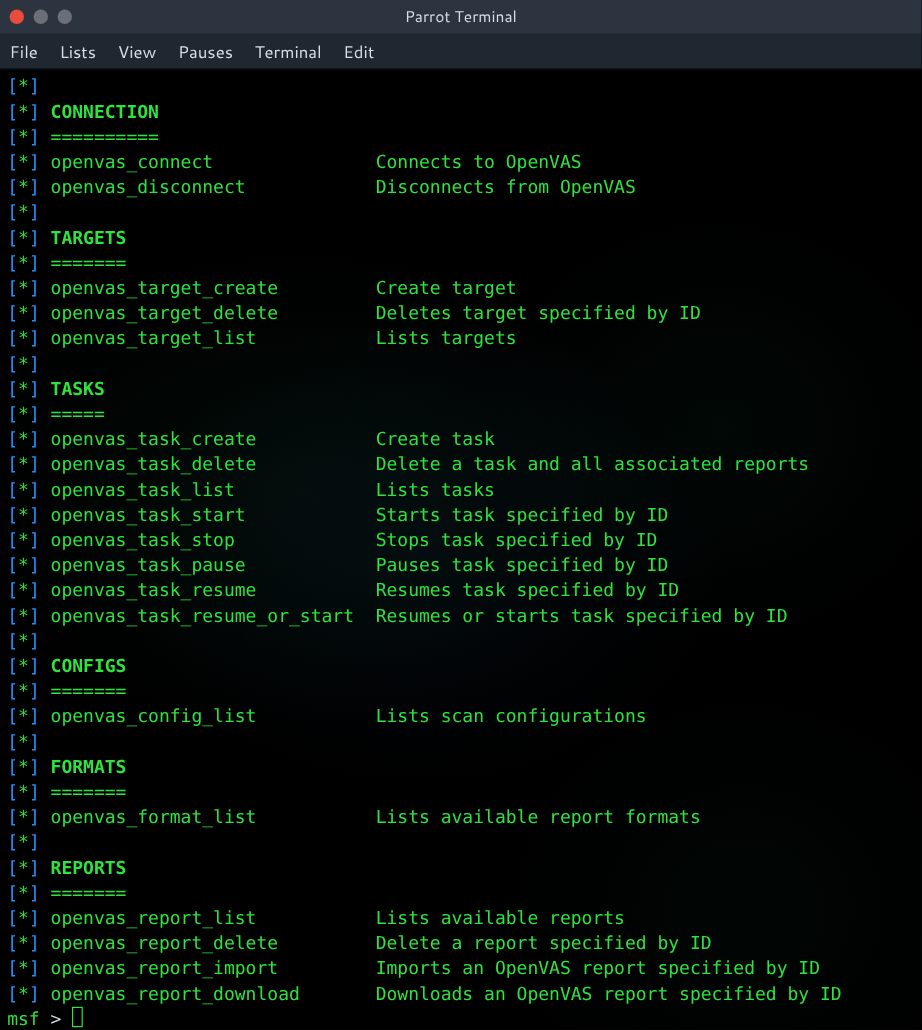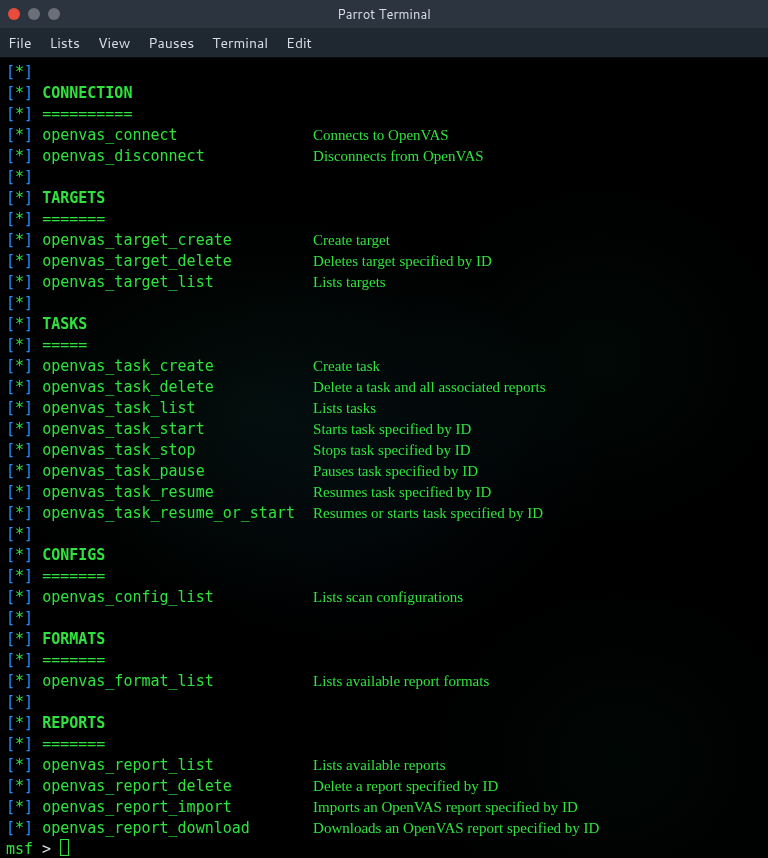--- a/index.html
+++ b/index.html
@@ -84,21 +84,21 @@
       inset: 0;
       padding: 4px 6px;
       color: #2fe23e;
       white-space: pre;
       line-height: 21px;
       font-size: 15px;
     }
     .line { display: block; }
     .br-blue { color: #2291ff; }
     .cmd { color: #2fe23e; margin-top: 44px; }
-    .desc { color: #2fe23e; font-family: Liberation Serif, serif; }
+    .desc { color: #2fe23e; }
     .header { color: #2fe23e; font-weight: bold; }
     .underline { color: #2fe23e; }
     .prompt-msf { color: #2fe23e; }
     .prompt-gt { color: #d8dee9; }
     .cursor {
       display: inline-block;
       width: 9px;
       height: 17px;
       border: 1px solid #2fe23e;
       vertical-align: -2px;

